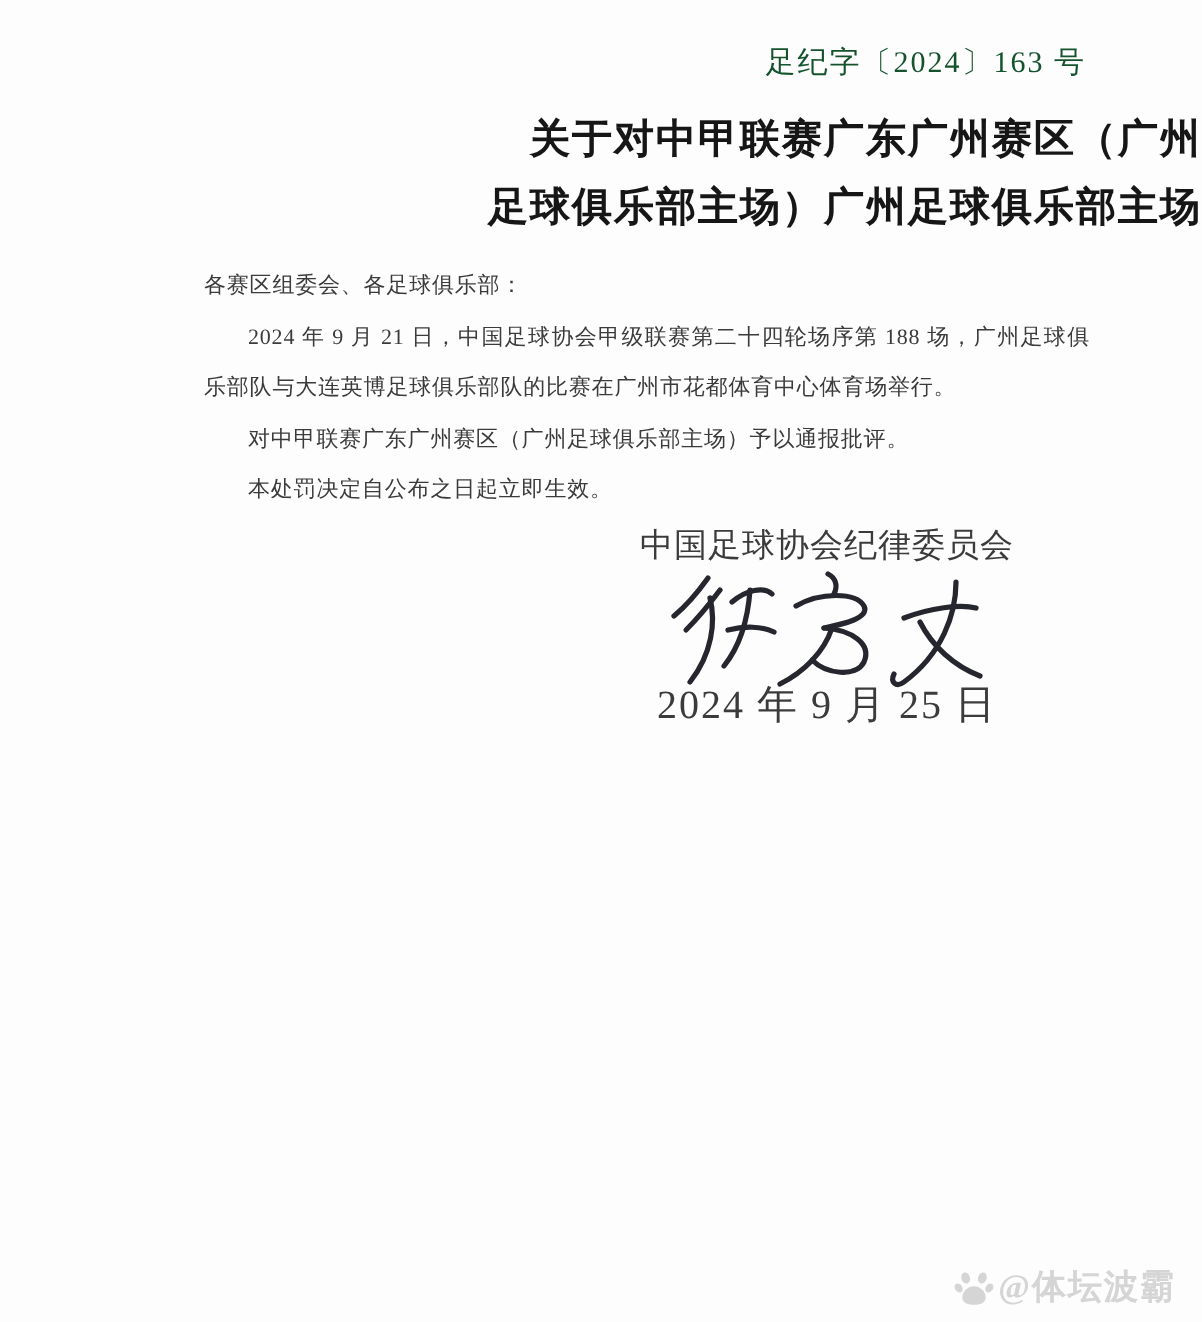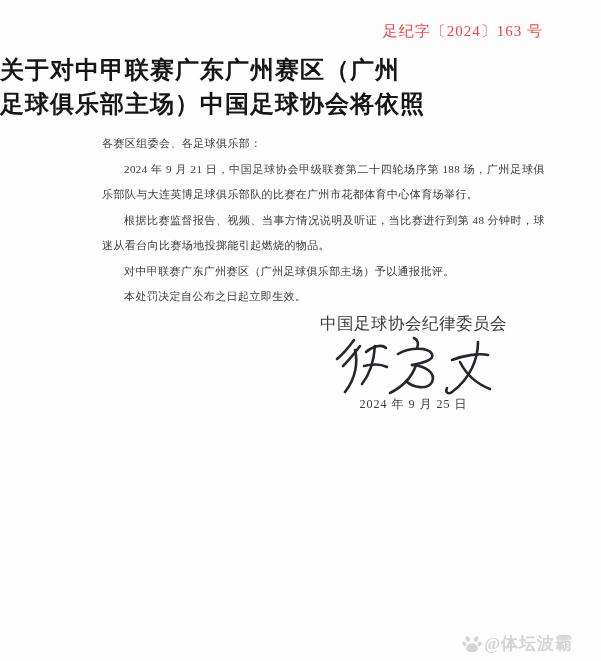--- a/index.html
+++ b/index.html
@@ -11,26 +11,26 @@
     font-family:"Liberation Serif","DejaVu Serif",serif;
     color:#3b3b3b;
     overflow:hidden;
     box-sizing:border-box;
   }
   .doc-number{
     padding:22px 58px 0 0;
     text-align:right;
     font-size:15px;
     letter-spacing:1px;
-    color:#ef4444;
+    color:#14532d;
   }
   .title{
     margin-top:12px;
-    text-align:left;
-    font-size:24px;
+    text-align:right;
+    font-size:20px;
     font-weight:700;
     line-height:34px;
     color:#161616;
     letter-spacing:1px;
   }
   .body-text{
     margin-top:10px;
     padding:0 56px 0 102px;
     font-size:11px;
     line-height:25.5px;
@@ -53,26 +53,26 @@
   }
   .signature-wrap{
     height:62px;
     margin-top:-2px;
     display:flex;
     align-items:center;
     justify-content:center;
   }
   .date-line{
     margin-top:-4px;
-    font-size:12px;
+    font-size:20px;
     letter-spacing:1px;
   }
   .watermark{
     position:absolute;
-    right:28px;
+    right:13px;
     bottom:6px;
     display:flex;
     align-items:center;
     gap:2px;
     color:#d5d5d5;
     font-size:17px;
     font-weight:700;
     letter-spacing:1px;
     text-shadow:0 0 1px #ffffff;
     user-select:none;
@@ -81,27 +81,26 @@
 </style>
 </head>
 <body>
 
 <div class="page">
 
   <div class="doc-number">足纪字〔2024〕163 号</div>
 
   <div class="title">
     <div>关于对中甲联赛广东广州赛区（广州</div>
-    <div>足球俱乐部主场）中国足球协会将依照</div>
+    <div>足球俱乐部主场）广州足球俱乐部主场</div>
   </div>
 
   <div class="body-text">
     <p>各赛区组委会、各足球俱乐部：</p>
     <p class="para">2024 年 9 月 21 日，中国足球协会甲级联赛第二十四轮场序第 188 场，广州足球俱乐部队与大连英博足球俱乐部队的比赛在广州市花都体育中心体育场举行。</p>
-    <p class="para">根据比赛监督报告、视频、当事方情况说明及听证，当比赛进行到第 48 分钟时，球迷从看台向比赛场地投掷能引起燃烧的物品。</p>
     <p class="para">对中甲联赛广东广州赛区（广州足球俱乐部主场）予以通报批评。</p>
     <p class="para">本处罚决定自公布之日起立即生效。</p>
   </div>
 
   <div class="footer-block">
     <div>中国足球协会纪律委员会</div>
 
     <div class="signature-wrap">
 
       <svg width="172" height="62" viewBox="0 0 172 62" fill="none" xmlns="http://www.w3.org/2000/svg">

